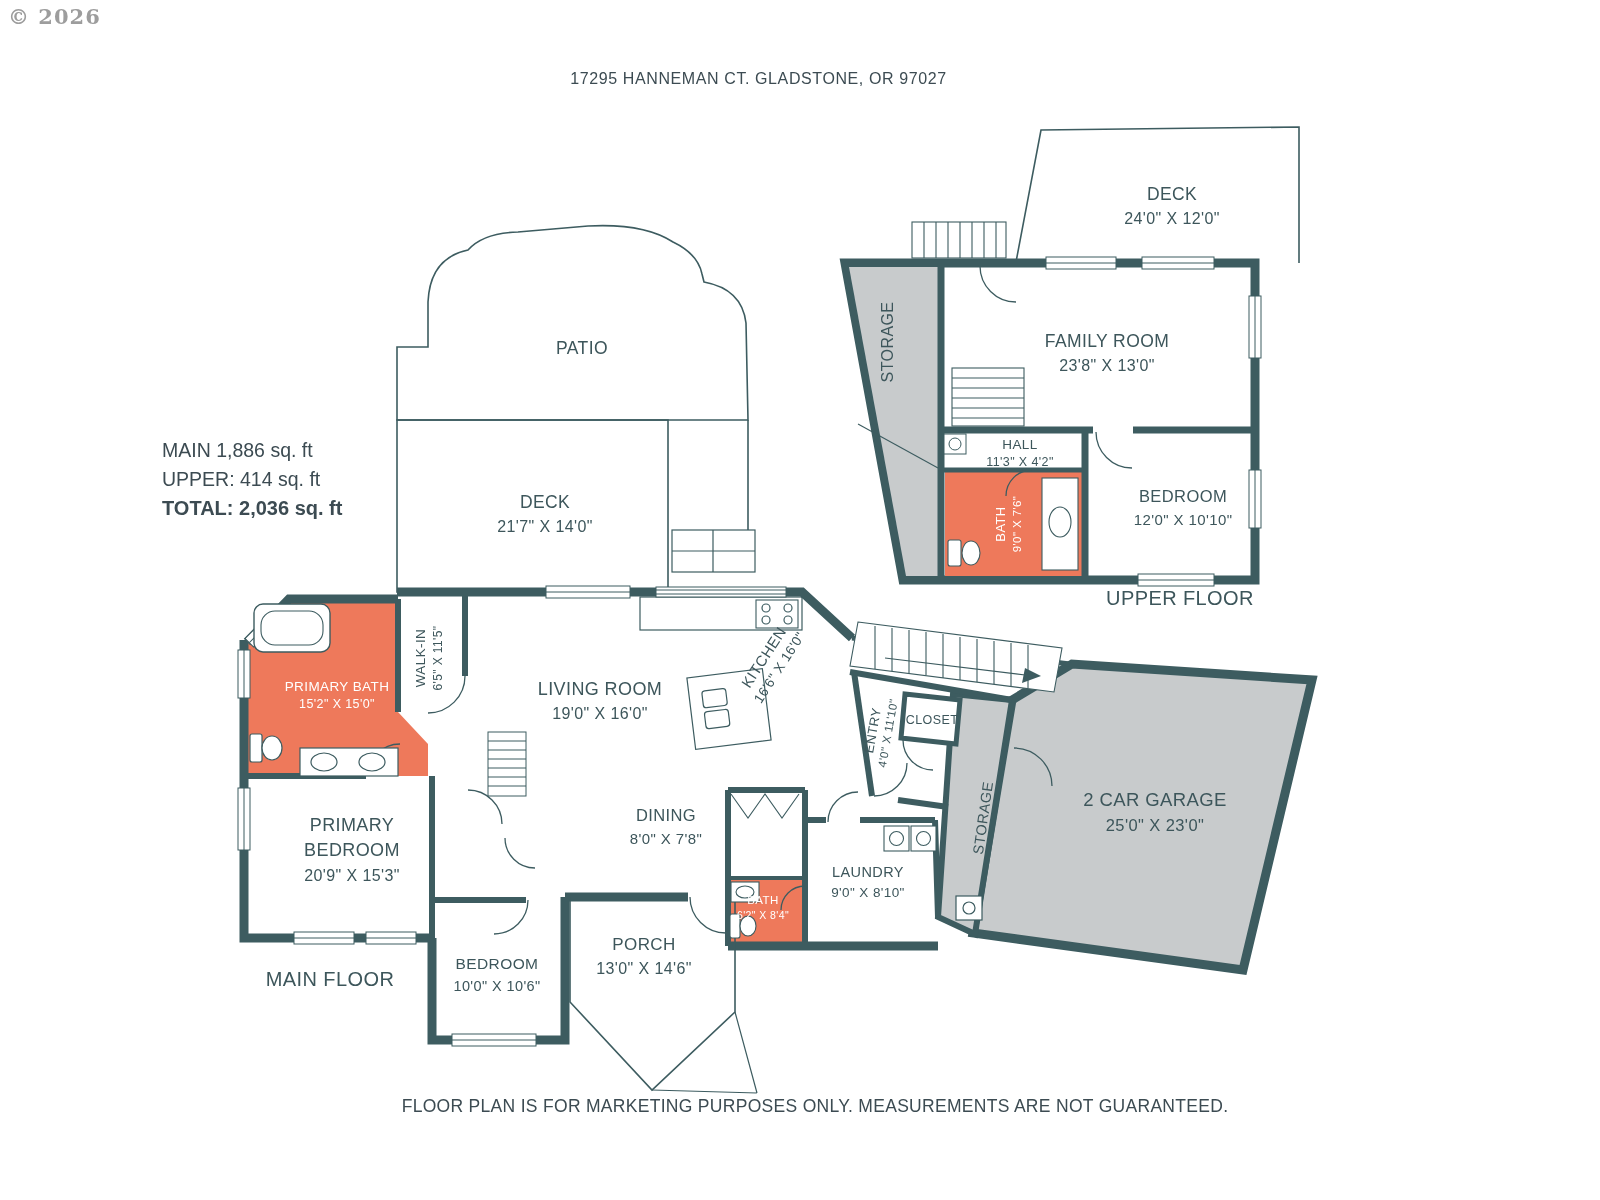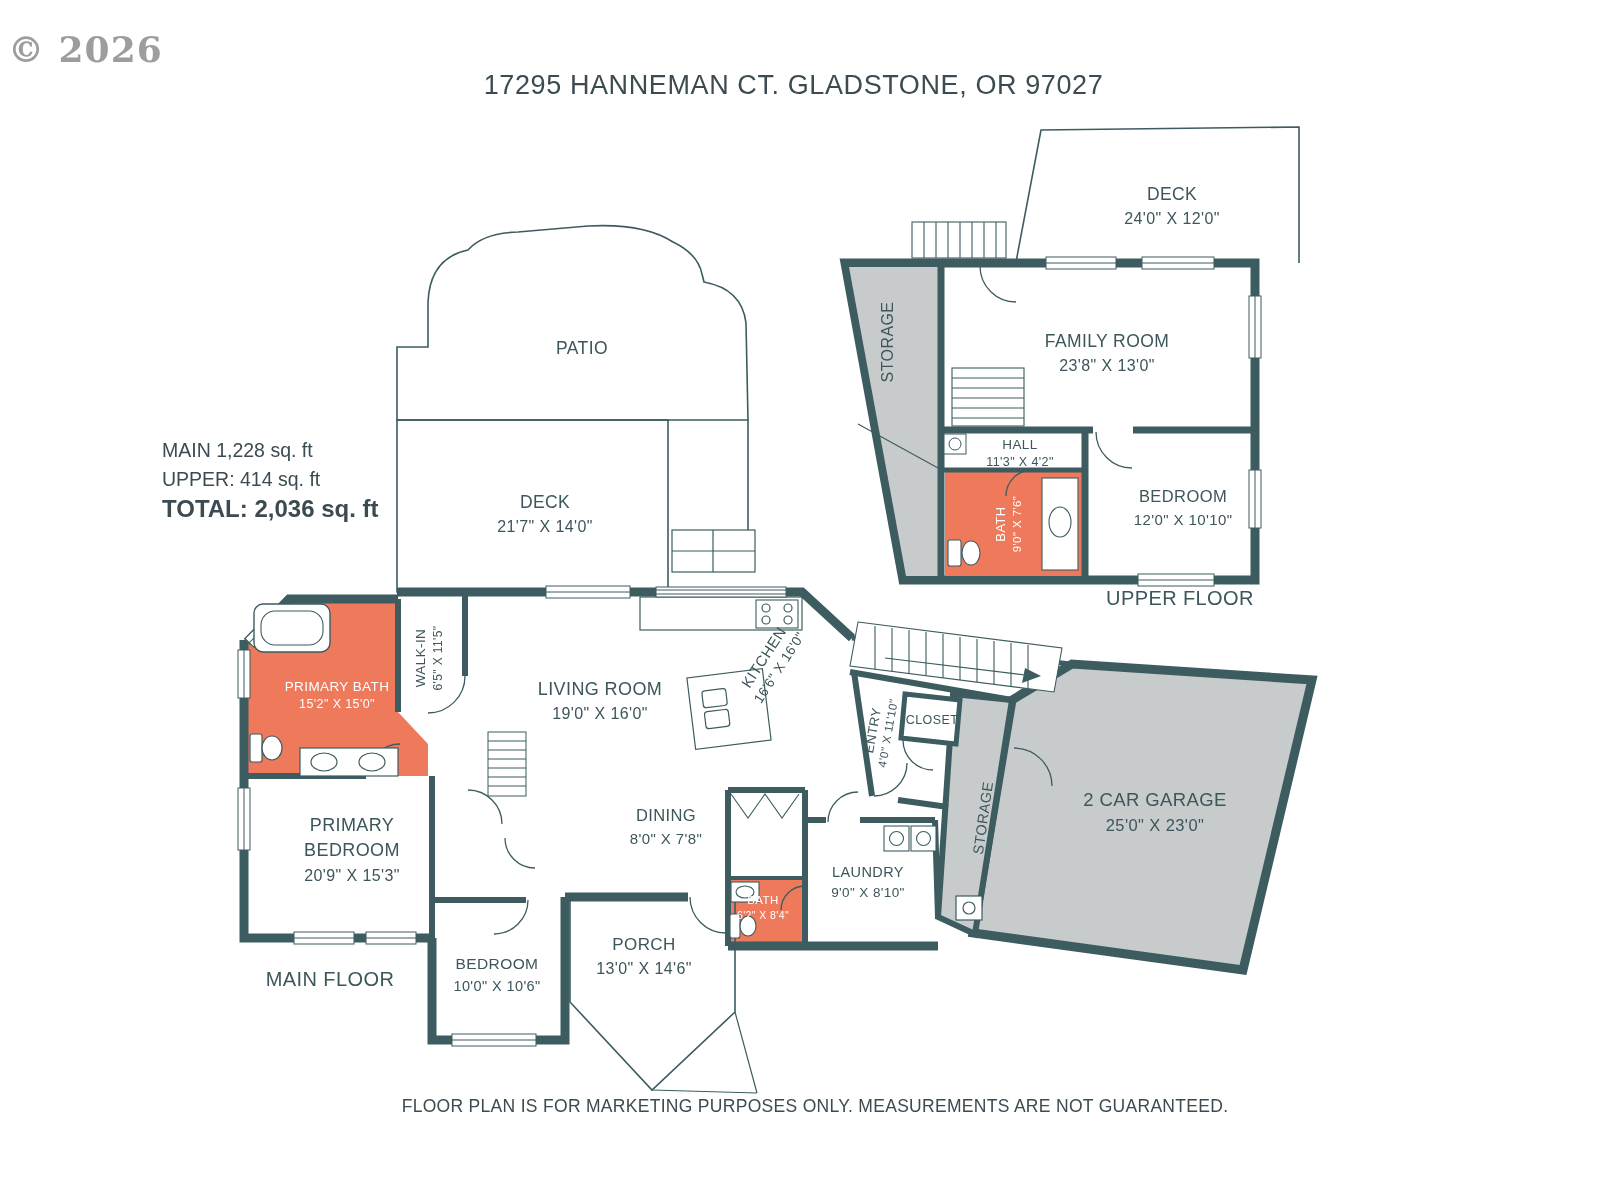--- a/index.html
+++ b/index.html
@@ -1,36 +1,36 @@
 <!DOCTYPE html>
 <html><head>
 <meta charset="utf-8">
 <style>
   html,body{margin:0;padding:0;background:#ffffff;}
   body{width:1600px;height:1200px;position:relative;overflow:hidden;
        font-family:"Liberation Sans",sans-serif;color:#3c4b52;}
   .abs{position:absolute;}
   #copyright{top:4px;left:8px;font-family:"DejaVu Serif",serif;font-weight:bold;
-             font-size:36px;color:#9d9d9d;letter-spacing:1px;margin-top:24px;}
-  #title{top:70px;left:0;width:1517px;text-align:center;font-size:27px;
-         letter-spacing:.6px;color:#3c4b52;padding-left:35px;}
+             font-size:21px;color:#9d9d9d;letter-spacing:1px;}
+  #title{top:70px;left:0;width:1517px;text-align:center;font-size:16px;
+         letter-spacing:.6px;color:#3c4b52;}
   #areas{top:436px;left:162px;font-size:19.5px;line-height:29px;color:#3c4b52;}
-  #areas .total{font-weight:bold;font-size:24px;}
+  #areas .total{font-weight:bold;font-size:20px;}
   #disclaimer{top:1096px;left:0;width:1630px;text-align:center;font-size:17.5px;
               letter-spacing:.3px;color:#3c4b52;}
   svg{position:absolute;top:0;left:0;}
   svg text{font-family:"Liberation Sans",sans-serif;letter-spacing:.4px;}
 </style>
 </head>
 <body>
 
 <div id="copyright" class="abs">© 2026</div>
 <div id="title" class="abs">17295 HANNEMAN CT. GLADSTONE, OR 97027</div>
 <div id="areas" class="abs">
-  <div>MAIN 1,228 sq. ft</div>
+  <div>MAIN 1,886 sq. ft</div>
   <div>UPPER: 414 sq. ft</div>
   <div class="total">TOTAL: 2,036 sq. ft</div>
 </div>
 <div id="disclaimer" class="abs">FLOOR PLAN IS FOR MARKETING PURPOSES ONLY. MEASUREMENTS ARE NOT GUARANTEED.</div>
 
 <svg width="1600" height="1200" viewBox="0 0 1600 1200">
   <g stroke="#3d5c60" fill="none" stroke-linecap="butt">
 
     <g>
       <path d="M1016 262 L1041 130 L1299 127 L1299 263" stroke-width="1.6"></path>

